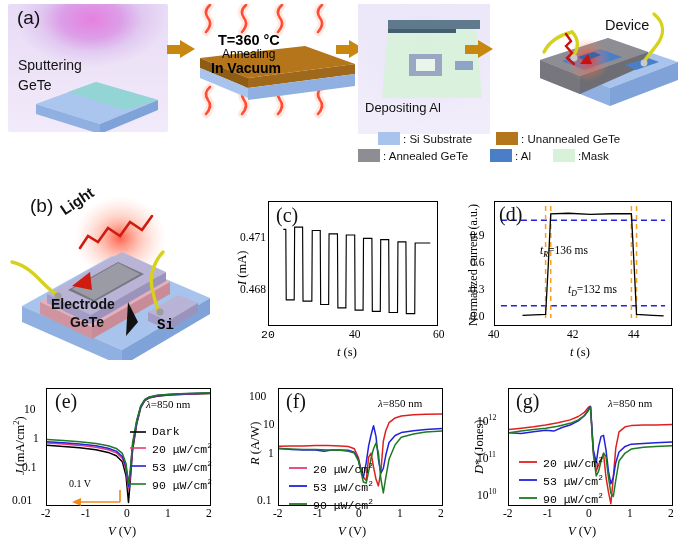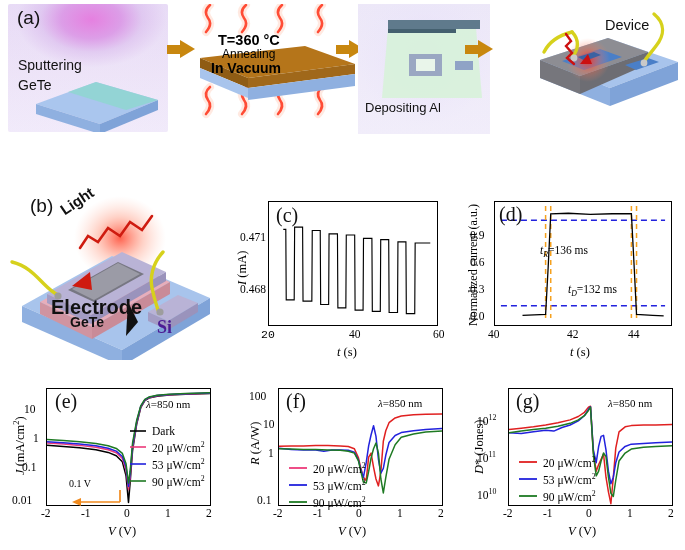--- a/index.html
+++ b/index.html
@@ -67,21 +67,21 @@
     position:absolute;font-family:"Liberation Serif", serif;font-size:11.5px;color:#000;
     white-space:nowrap;
   }
   .smalltag{
     position:absolute;font-family:"Liberation Serif", serif;font-size:11px;color:#000;white-space:nowrap;
   }
   .vrot{
     transform-origin:0 0;transform:rotate(-90deg);
   }
   .legtext{
-    font-family:Liberation Serif, serif;font-size:11.5px;color:#000;white-space:nowrap;text-align:right;
+    font-family:Liberation Mono, monospace;font-size:11.5px;color:#000;white-space:nowrap;text-align:right;
   }
   sup{font-size:.68em;vertical-align:super;}
   sub{font-size:.68em;vertical-align:sub;}
   i{font-style:italic;}
 </style>
 </head>
 <body>
 
 <div class="fig">
 
@@ -182,20 +182,36 @@
     </g>
     <circle cx="86" cy="56" r="3.4" fill="#c9c9c9"></circle>
     <circle cx="156" cy="61" r="3.4" fill="#c9c9c9"></circle>
     <g stroke="#cc1010" stroke-width="2.4" fill="none" stroke-linecap="round">
       <path d="M78,32 l5,7 l-5,5 l6,7 l-5,5 l7,6"></path>
     </g>
     <polygon points="92,62 100,52 104,62" fill="#cc1010"></polygon>
   </svg>
   <div class="abs stage-label" style="left:605px;top:17px;font-size:14.5px;">Device</div>
 
+  <div class="abs" style="left:378px;top:132px;">
+    <div class="legend-row" style="margin-bottom:4px;">
+      <span class="sw" style="background:#a8c4ec"></span>
+      <span>: Si Substrate</span>
+      <span class="sw" style="background:#b5751a;margin-left:24px;"></span>
+      <span>: Unannealed GeTe</span>
+    </div>
+    <div class="legend-row" style="margin-left:-20px;">
+      <span class="sw" style="background:#8d8d93"></span>
+      <span>: Annealed GeTe</span>
+      <span class="sw" style="background:#4a7fc8;margin-left:22px;"></span>
+      <span>: Al</span>
+      <span class="sw" style="background:#d7f2d9;margin-left:22px;"></span>
+      <span>:Mask</span>
+    </div>
+  </div>
 </div>
 
 <div class="abs" style="left:0;top:190px;width:240px;height:170px;">
   <svg width="240" height="170">
     <defs>
       <radialGradient id="lglow" cx="50%" cy="50%" r="50%">
         <stop offset="0%" stop-color="#ff3a22" stop-opacity="0.80"></stop>
         <stop offset="50%" stop-color="#ff7a5a" stop-opacity="0.35"></stop>
         <stop offset="100%" stop-color="#ffb5a0" stop-opacity="0"></stop>
       </radialGradient>
@@ -222,23 +238,23 @@
     <g stroke="#d6d11c" stroke-width="3.4" fill="none" stroke-linecap="round">
       <path d="M12,72 C28,76 36,86 44,94 C50,100 54,103 58,105"></path>
       <path d="M163,62 C152,74 150,88 152,98 C154,108 156,114 158,120"></path>
     </g>
     <circle cx="58" cy="106" r="3.6" fill="#9d9d9d"></circle>
     <circle cx="160" cy="122" r="3.6" fill="#9d9d9d"></circle>
     <polygon points="128,112 126,146 138,132" fill="#111"></polygon>
   </svg>
   <div class="abs panel-tag" style="left:30px;top:5px;">(b)</div>
   <div class="abs" style="left:57px;top:14px;font-family:'Liberation Sans',sans-serif;font-size:15px;font-weight:700;color:#111;transform:rotate(-34deg);transform-origin:0 0;">Light</div>
-  <div class="abs" style="left:51px;top:106px;font-family:'Liberation Sans',sans-serif;font-size:20px;font-weight:700;color:#111;">Electrode</div>
+  <div class="abs" style="left:51px;top:106px;font-family:'Liberation Sans',sans-serif;font-size:14px;font-weight:700;color:#111;">Electrode</div>
   <div class="abs" style="left:70px;top:124px;font-family:'Liberation Sans',sans-serif;font-size:14px;font-weight:700;color:#111;">GeTe</div>
-  <div class="abs" style="left:157px;top:127px;font-family:Liberation Serif, serif;font-size:18px;font-weight:700;color:#4c1d95;">Si</div>
+  <div class="abs" style="left:157px;top:127px;font-family:Liberation Mono, monospace;font-size:14px;font-weight:700;color:#000000;">Si</div>
 </div>
 
 <div class="abs">
   <div class="plotframe" style="left:268px;top:201px;width:170px;height:125px;">
     <svg width="100%" height="100%" viewBox="0 0 170 125" preserveAspectRatio="none">
       <polyline id="c-line" fill="none" stroke="#000" stroke-width="1.15" vector-effect="non-scaling-stroke" points="14.45,27.78 17.00,27.78 17.43,99.54 25.50,99.54 25.93,25.46 34.00,25.46 34.43,100.69 43.35,100.69 43.77,28.94 51.85,28.94 52.27,104.17 60.35,104.17 60.77,32.41 69.27,32.41 69.70,107.64 77.77,107.64 78.20,33.56 86.70,33.56 87.12,109.95 95.20,109.95 95.63,37.04 104.13,37.04 104.55,111.11 112.63,111.11 113.05,38.19 121.13,38.19 121.55,112.27 130.05,112.27 130.48,40.51 138.55,40.51 138.98,113.43 147.47,113.43 147.90,41.67 155.98,41.67 156.40,41.67 163.20,41.67"></polyline>
     </svg>
   </div>
   <div class="abs panel-tag-serif" style="left:276px;top:204px;">(c)</div>
   <div class="ticklabel" style="left:240px;top:231px;">0.471</div>

